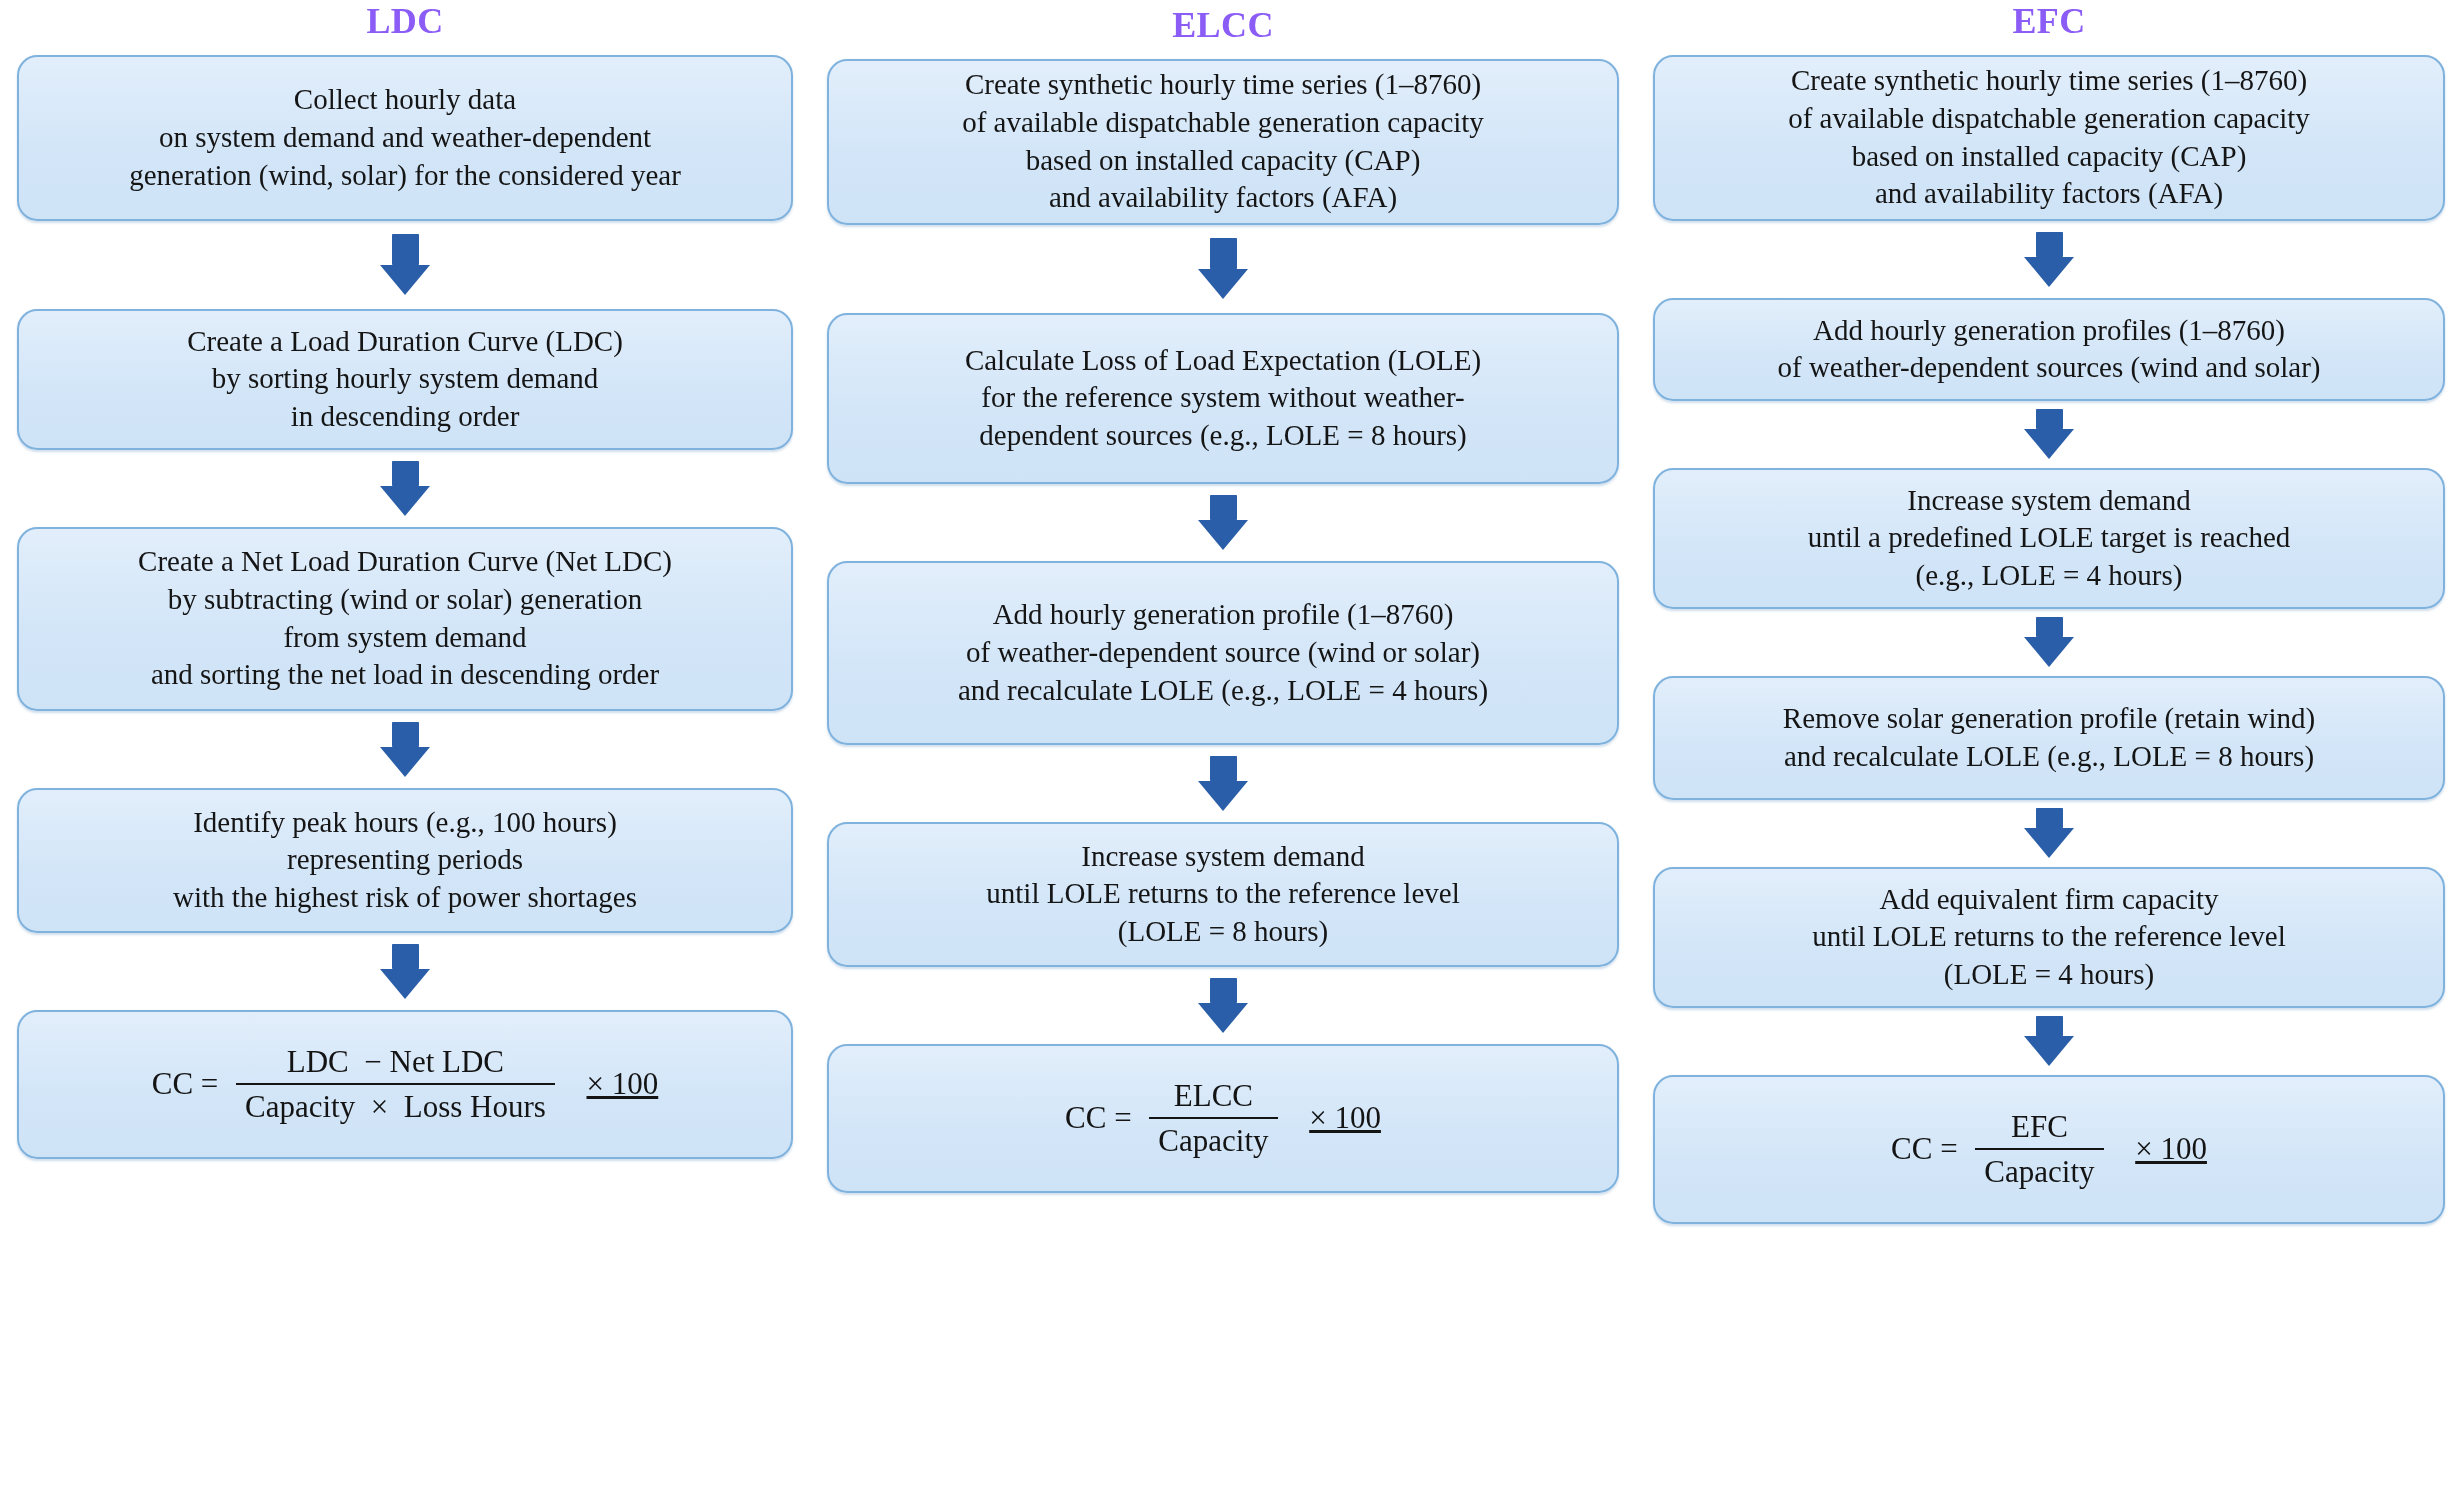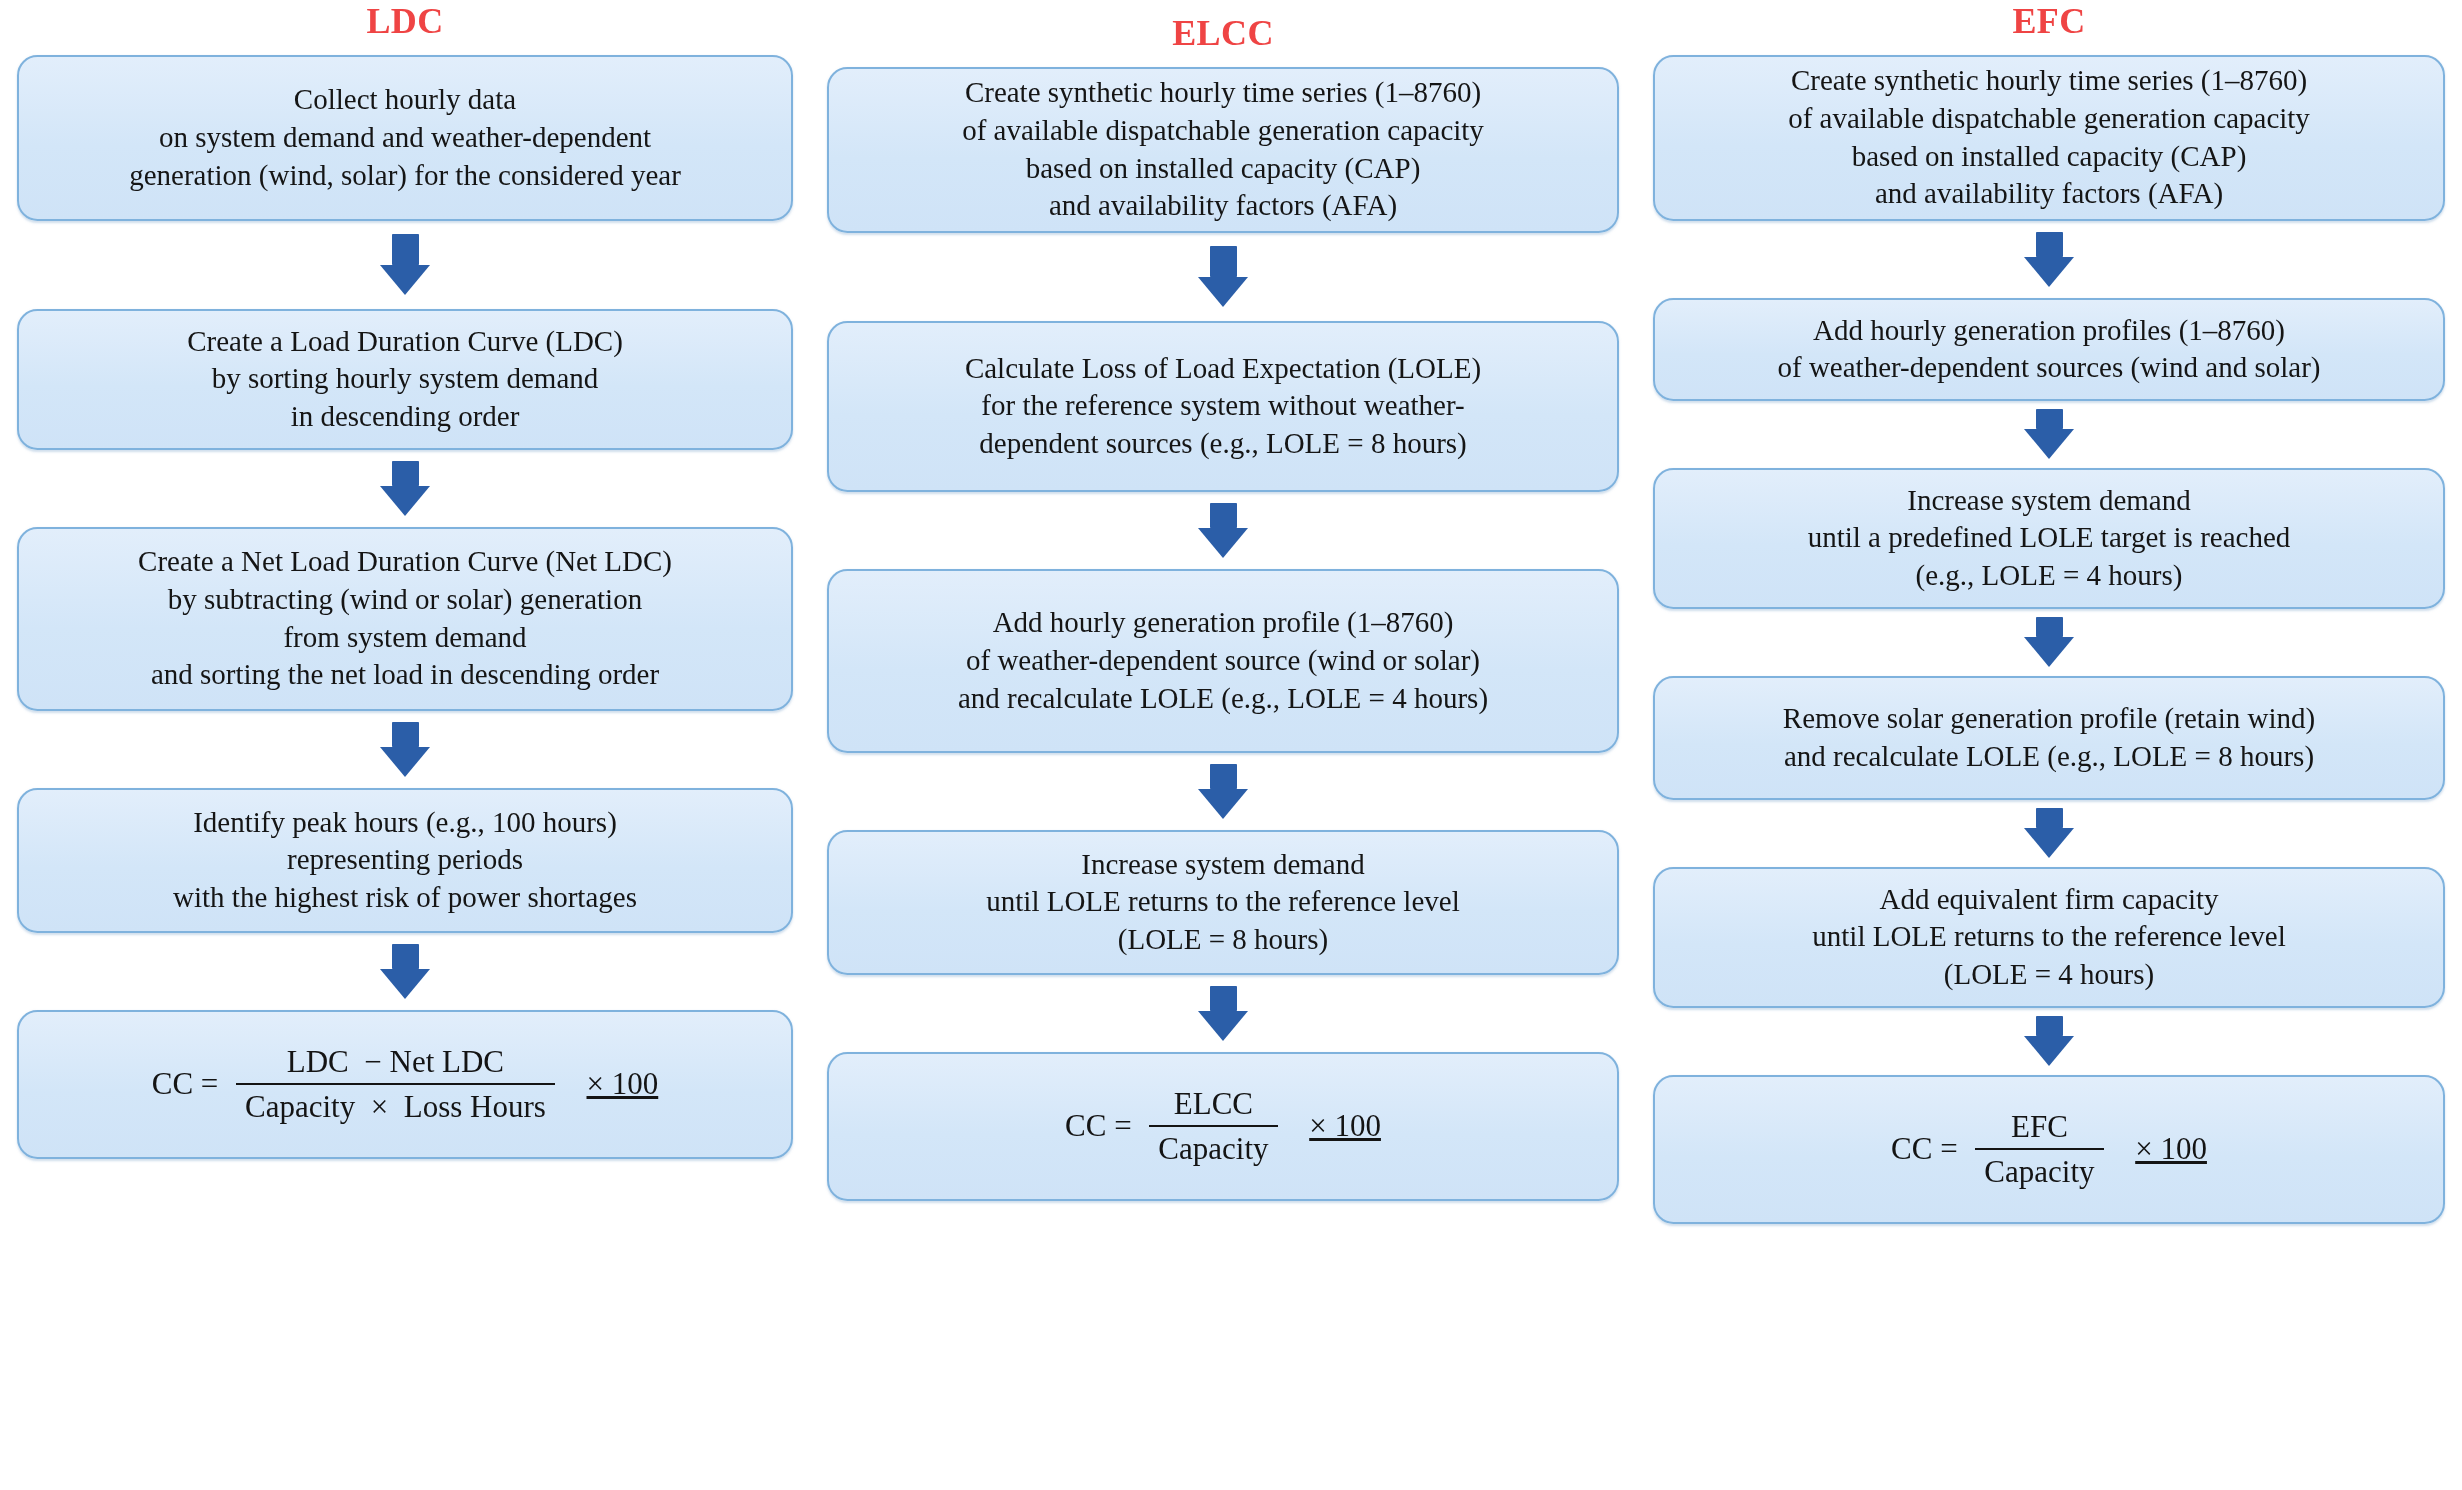--- a/index.html
+++ b/index.html
@@ -25,32 +25,32 @@
   }
 
   .column {
     position: relative;
     display: flex;
     flex-direction: column;
     align-items: center;
     box-sizing: border-box;
   }
   .col-ldc  { width: 810px; padding: 0 17px; }
-  .col-elcc { width: 826px; padding: 12px 17px; }
+  .col-elcc { width: 826px; padding: 4px 17px; }
   .col-efc  { width: 826px; padding: 0 17px; }
 
   .col-title {
     font-size: 36px;
     font-weight: bold;
     letter-spacing: 0.4px;
     text-align: center;
     line-height: 1;
     margin-top: 3.1px;
     margin-bottom: 15.7px;
-    color: #ef4444;
+    color: #8b5cf6;
     font-family: "Liberation Serif", "DejaVu Serif", serif;
   }
 
   .node {
     position: relative;
     width: 100%;
     box-sizing: border-box;
     background: linear-gradient(180deg, #e2eefb 0%, #d3e6f8 55%, #cfe3f7 100%);
     border: 2.3px solid #7fb2dd;
     border-radius: 20.4px;

